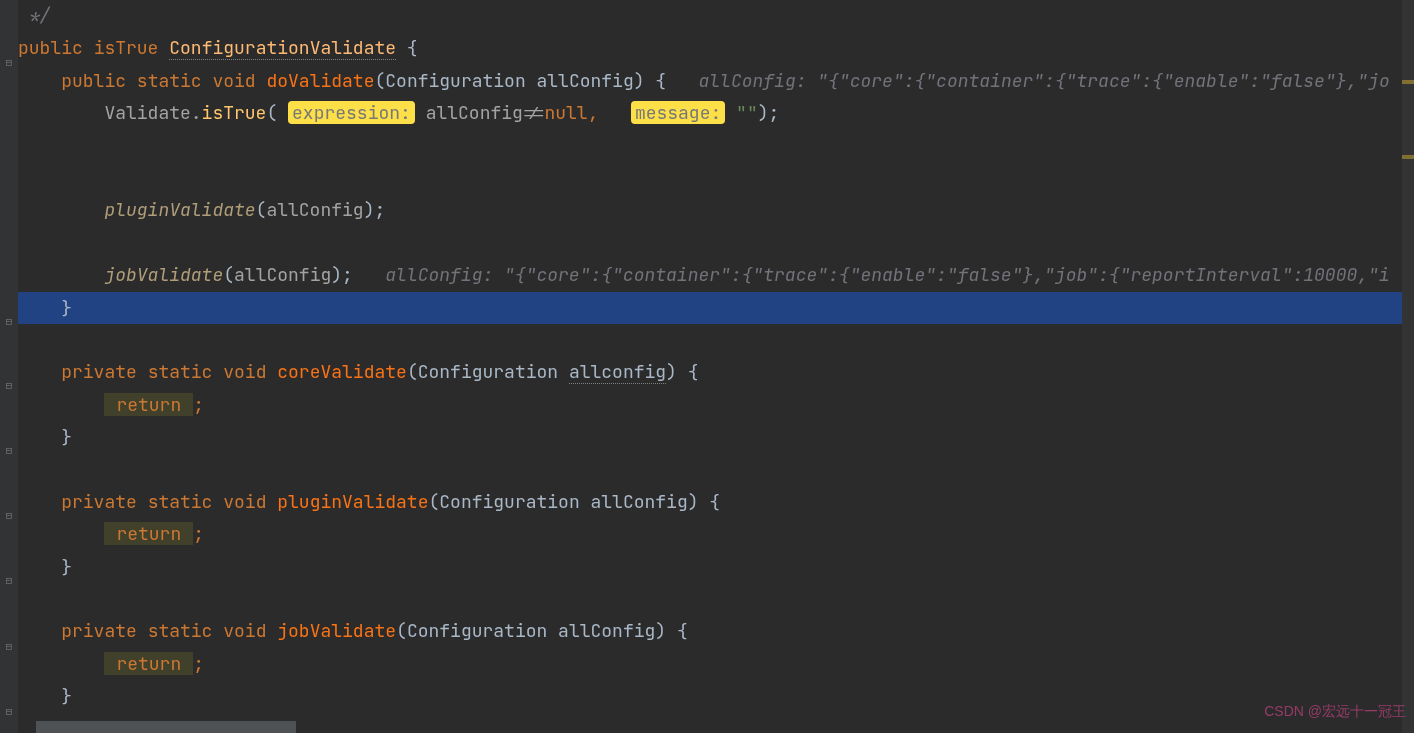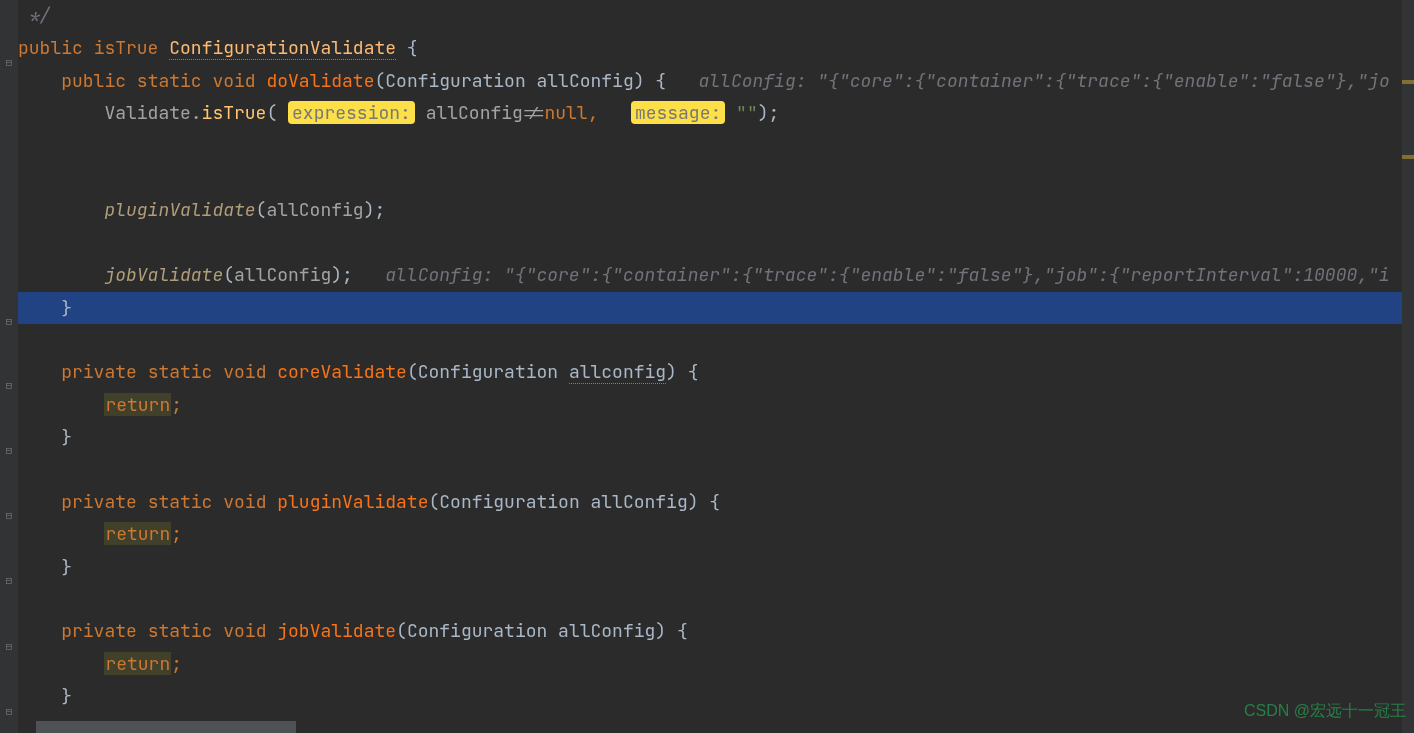--- a/index.html
+++ b/index.html
@@ -20,24 +20,24 @@
   .t-call{color:#b09d79;font-style:italic}
   .t-param{color:#a9b7c6}
   .t-default{color:#a3a3a3}
   .t-punct{color:#a9b7c6}
   .t-semi{color:#cc7832}
   .t-null{color:#cc7832}
   .t-str{color:#6a8759}
   .t-hint{color:#787878;background:#fde047;border-radius:4px;padding:0 4px;font-style:normal}
   .t-inlay{color:#72737a;font-style:italic}
   .underline-warn{border-bottom:1px dotted #808080}
-  .return-hl{background:#40402b;color:#cc7832;padding:0 1px}
+  .return-hl{background:#40402b;color:#cc7832;padding:0 12px}
   .scroll-h{position:absolute;left:18px;bottom:0;height:12px;width:1395px;background:#2b2b2b}
   .scroll-thumb{position:absolute;left:0;top:0;height:12px;width:260px;background:#4e5254;border-radius:0}
-  .watermark{position:absolute;right:8px;bottom:6px;color:#22c55e;opacity:.55;font-size:16px;
+  .watermark{position:absolute;right:8px;bottom:6px;color:#ec4899;opacity:.55;font-size:14px;
     font-family:sans-serif;pointer-events:none}
   .minimap{position:absolute;top:0;right:0;width:12px;height:100%;background:#313335}
   .err-stripe{position:absolute;right:0;width:12px;height:4px;background:#807033}
 </style>
 </head>
 <body>
 
 <div class="editor">
   <div class="gutter" id="gutter">
       <div class="gutter-icon" style="top: 56px;">⊟</div>

